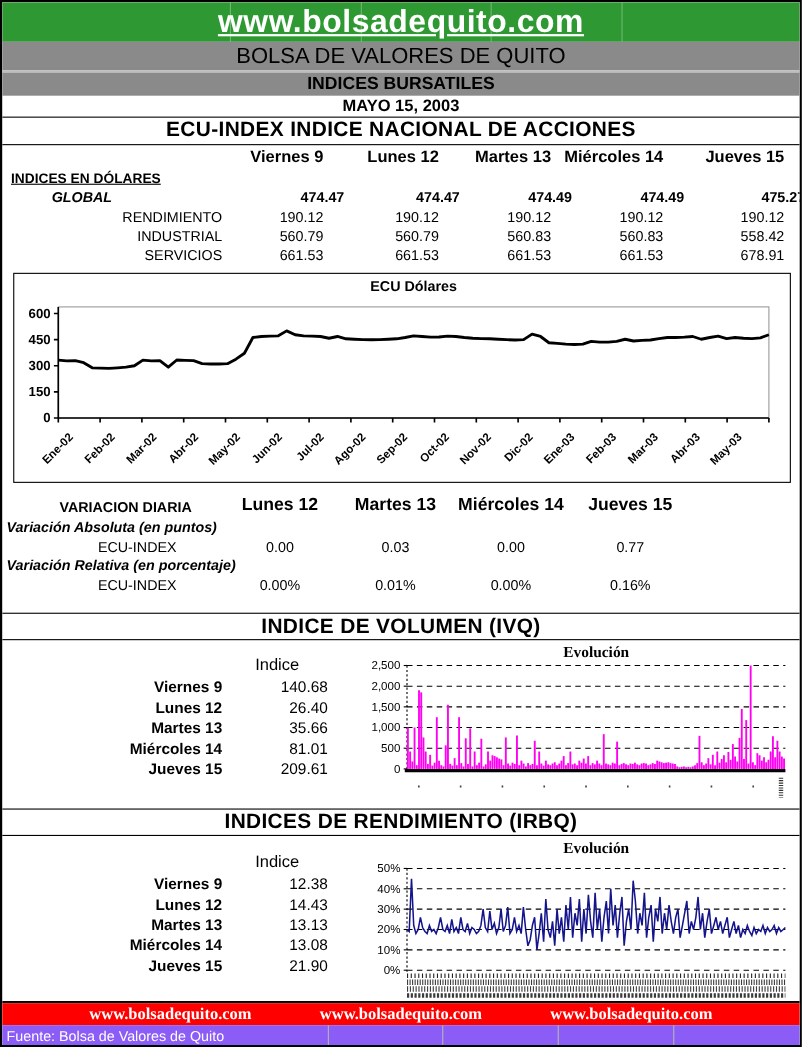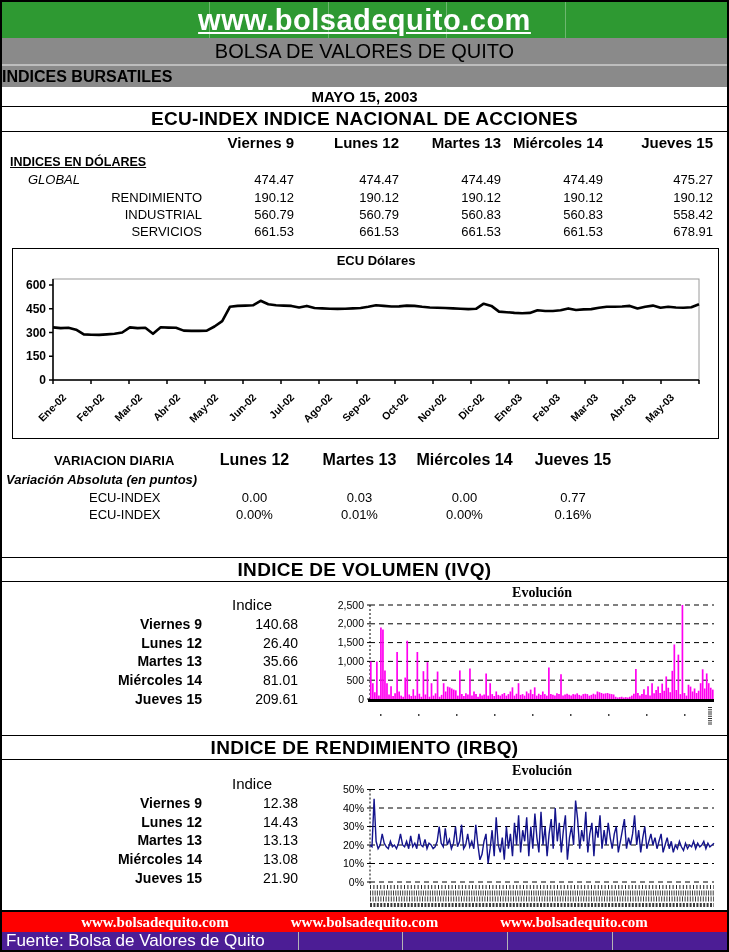--- a/index.html
+++ b/index.html
@@ -5,32 +5,32 @@
   html,body{margin:0;padding:0;background:#ffffff;}
   body{font-family:"Liberation Sans",sans-serif;color:#000;}
   .page{position:relative;width:725px;height:948px;border:2px solid #000;background:#fff;overflow:hidden;}
 
   
   .bar-green{position:absolute;left:0;top:0;width:100%;height:36px;background:#2e9932;display:flex;align-items:center;justify-content:center;}
   .bar-green .vline{position:absolute;top:0;width:1px;height:100%;background:rgba(255,255,255,.30);}
   .site-link{color:#fff;font-weight:bold;font-size:29px;text-decoration:underline;letter-spacing:.5px;}
   .bar-gray1{position:absolute;left:0;top:36px;width:100%;height:26px;background:#8a8a8a;display:flex;align-items:center;justify-content:center;font-size:20px;color:#000;}
   .gray-sep{position:absolute;left:0;top:62px;width:100%;height:2px;background:#bdbdbd;}
-  .bar-gray2{position:absolute;left:0;top:64px;width:100%;height:21px;background:#8a8a8a;display:flex;align-items:center;font-size:16px;font-weight:bold;color:#000;}
+  .bar-gray2{position:absolute;left:0;top:64px;width:100%;height:21px;background:#8a8a8a;display:flex;align-items:center;justify-content:center;font-size:16px;font-weight:bold;color:#000;}
   .date-row{position:absolute;left:0;top:85px;width:100%;height:19px;display:flex;align-items:center;justify-content:center;font-size:15px;font-weight:bold;border-bottom:1.5px solid #000;}
   .ecu-title{position:absolute;left:0;top:105px;width:100%;height:24px;display:flex;align-items:center;justify-content:center;font-size:19px;font-weight:bold;border-bottom:1.5px solid #000;letter-spacing:.3px;}
 
   
   .idx-table{position:absolute;left:0;top:130px;width:100%;font-size:13px;}
   .idx-row{display:grid;grid-template-columns:213px 85px 105px 102px 102px 110px;align-items:center;}
   .idx-row .v{text-align:right;padding-right:6px;}
   .hdr-row{height:21px;font-size:15px;font-weight:bold;}
   .grp-row{height:17px;}
   .grp-row .lab{font-weight:bold;text-decoration:underline;font-size:12.5px;padding-left:8px;}
-  .global-row{height:19px;font-weight:normal;}
+  .global-row{height:19px;font-weight:bold;margin-left:19px;}
   .global-row .lab{font-style:italic;padding-left:26px;font-size:13px;}
   .sub-row{height:17px;}
   .sub-row .lab{text-align:right;padding-right:13px;}
 
   
   .ecu-box{position:absolute;left:10px;top:246px;width:705px;height:189px;border:1.5px solid #000;}
 
   
   .var-block{position:absolute;left:0;top:446px;width:100%;font-size:13px;}
   .var-row{display:grid;grid-template-columns:200px 105px 105px 105px 112px 1fr;align-items:center;}
@@ -57,21 +57,21 @@
   .mini-hdr{font-size:15px;font-weight:normal;text-align:center;height:21px;}
 
   .chart-svg{position:absolute;overflow:visible;}
   .ivq-svg{left:320px;top:581px;}
   .irbq-svg{left:320px;top:757px;}
 
   
   .sec-bottom{position:absolute;left:0;top:908px;width:100%;height:2px;background:#000;}
   .bar-red{position:absolute;left:0;top:910px;width:100%;height:20px;background:#fe0000;display:flex;align-items:center;justify-content:center;gap:62px;}
   .bar-red span{color:#fff;font-family:"Liberation Serif",serif;font-weight:bold;font-size:15px;}
-  .bar-src{position:absolute;left:0;top:930px;width:100%;height:18px;background:#4c1d95;display:flex;align-items:center;color:#fff;font-size:17px;padding-left:4px;box-sizing:border-box;}
+  .bar-src{position:absolute;left:0;top:930px;width:100%;height:18px;background:#8b5cf6;display:flex;align-items:center;color:#fff;font-size:13px;padding-left:4px;box-sizing:border-box;}
   .bar-src .vline{position:absolute;top:0;width:1px;height:100%;background:#b5b5b5;}
 </style>
 </head>
 <body>
 
 <div class="page">
 
   <div class="bar-green">
     <div class="vline" style="left:207px"></div>
     <div class="vline" style="left:326px"></div>
@@ -206,20 +206,21 @@
     </div>
     <div class="var-lbl">Variación Absoluta (en puntos)</div>
     <div class="var-row var-val">
       <div class="lab">ECU-INDEX</div>
       <div class="c">0.00</div>
       <div class="c">0.03</div>
       <div class="c">0.00</div>
       <div class="c">0.77</div>
       <div></div>
     </div>
+    <div class="var-lbl">Variación Relativa (en porcentaje)</div>
     <div class="var-row var-val">
       <div class="lab">ECU-INDEX</div>
       <div class="c">0.00%</div>
       <div class="c">0.01%</div>
       <div class="c">0.00%</div>
       <div class="c">0.16%</div>
       <div></div>
     </div>
   </div>
 
@@ -438,21 +439,21 @@
       <line x1="382.6823529411765" y1="116" x2="382.6823529411765" y2="105.472" stroke="#ff00f0" stroke-width="1.7"></line>
       <line x1="384.70588235294116" y1="116" x2="384.70588235294116" y2="90.432" stroke="#ff00f0" stroke-width="1.7"></line>
       <line x1="386.7294117647059" y1="116" x2="386.7294117647059" y2="100.208" stroke="#ff00f0" stroke-width="1.7"></line>
       <line x1="388.7529411764706" y1="116" x2="388.7529411764706" y2="104.72" stroke="#ff00f0" stroke-width="1.7"></line>
       <line x1="390.77647058823527" y1="116" x2="390.77647058823527" y2="106.6" stroke="#ff00f0" stroke-width="1.7"></line>
       <line x1="46" y1="117.5" x2="392" y2="117.5" stroke="#000" stroke-width="3"></line>
       <line x1="58" y1="132" x2="392" y2="132" stroke="#444" stroke-width="2" stroke-dasharray="1.5 36.5"></line>
       <line x1="388" y1="124" x2="388" y2="142" stroke="#333" stroke-width="4" stroke-dasharray="1 1.2"></line>
     </svg>
 
-  <div class="sec-title sec-irbq">INDICE DE RENDIMIENTO (IRBQ)</div>
+  <div class="sec-title sec-irbq">INDICES DE RENDIMIENTO (IRBQ)</div>
   <div class="mini-table mini-irbq">
     <div class="mini-row">
         <div class="lab"></div>
         <div class="mini-hdr">Indice</div>
       </div>
     <div class="mini-row">
         <div class="lab">Viernes 9</div>
         <div class="val">12.38</div>
       </div>
     <div class="mini-row">

